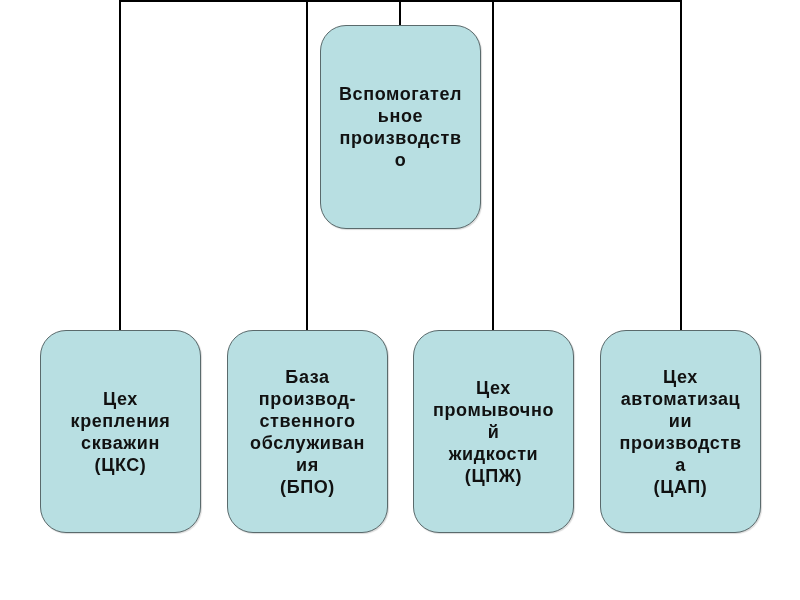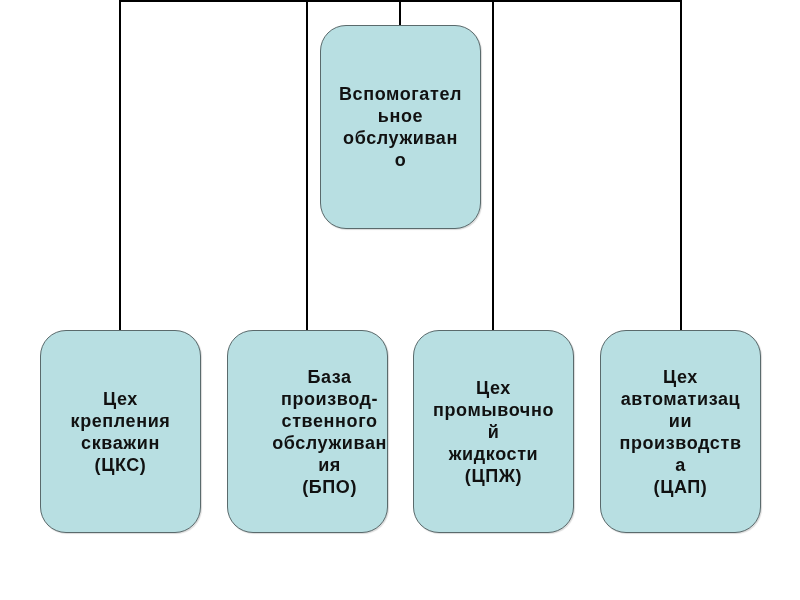--- a/index.html
+++ b/index.html
@@ -33,38 +33,38 @@
     .node-text {
       font-weight: bold;
       font-size: 18px;
       line-height: 22px;
       color: #111111;
       white-space: pre-line;
       letter-spacing: 0.6px;
     }
     .top-node { left: 320px; top: 25px; width: 161px; height: 204px; }
     .n1 { left: 40px;  top: 330px; width: 161px; height: 203px; }
-    .n2 { left: 227px; top: 330px; width: 161px; height: 203px; justify-content: flex-end; }
+    .n2 { left: 227px; top: 330px; width: 161px; height: 203px; }
     .n3 { left: 413px; top: 330px; width: 161px; height: 203px; }
     .n4 { left: 600px; top: 330px; width: 161px; height: 203px; }
   </style>
 </head>
 <body>
 
 <div class="line" style="left:119px; top:0px; width:563px; height:2px;"></div>
 <div class="line" style="left:399px; top:0px; width:2px; height:25px;"></div>
 <div class="line" style="left:119px; top:0px; width:2px; height:330px;"></div>
 <div class="line" style="left:306px; top:0px; width:2px; height:330px;"></div>
 <div class="line" style="left:492px; top:0px; width:2px; height:330px;"></div>
 <div class="line" style="left:680px; top:0px; width:2px; height:330px;"></div>
 
 <div class="node top-node">
   <span class="node-text">Вспомогател
 ьное
-обслуживан
+производств
 о</span>
 </div>
 
 <div class="node n1">
   <span class="node-text">Цех
 крепления
 скважин
 (ЦКС)</span>
 </div>
 <div class="node n2">

